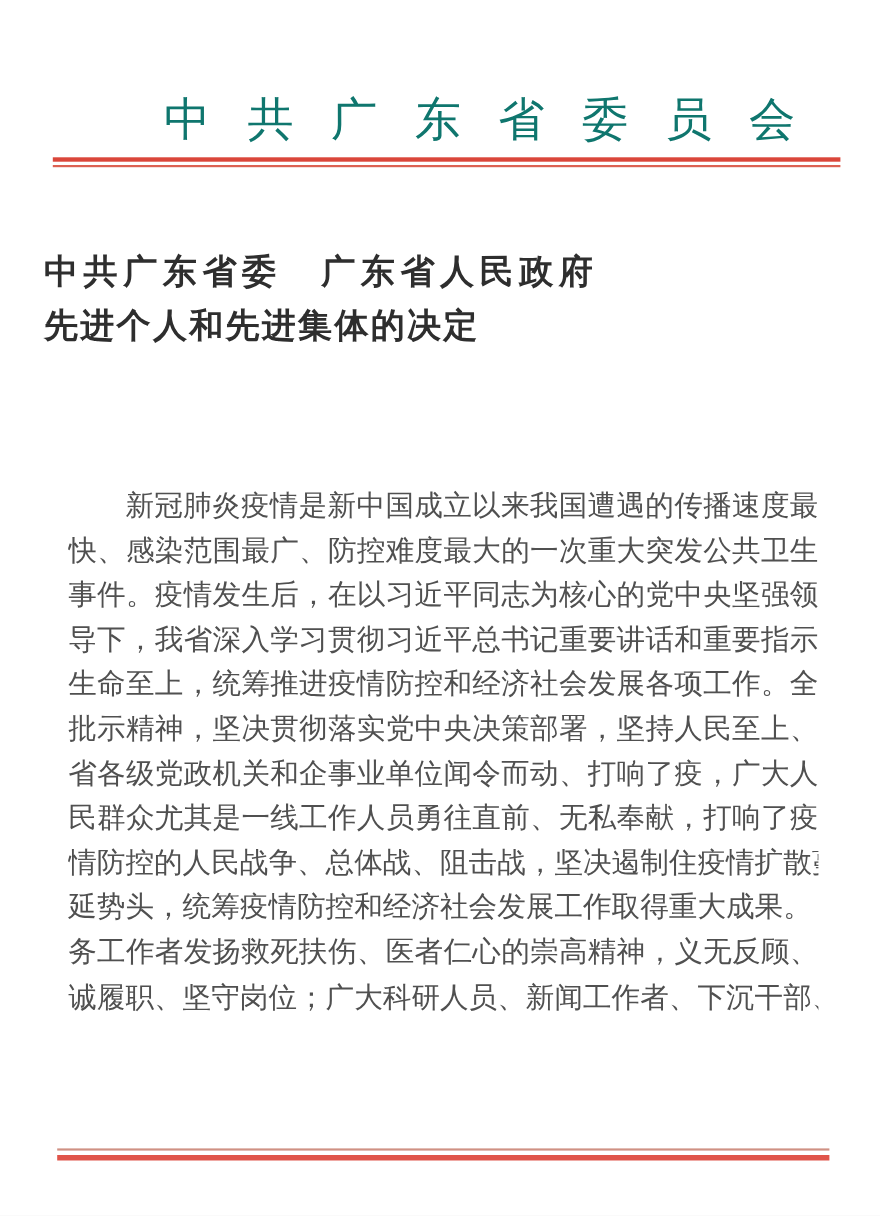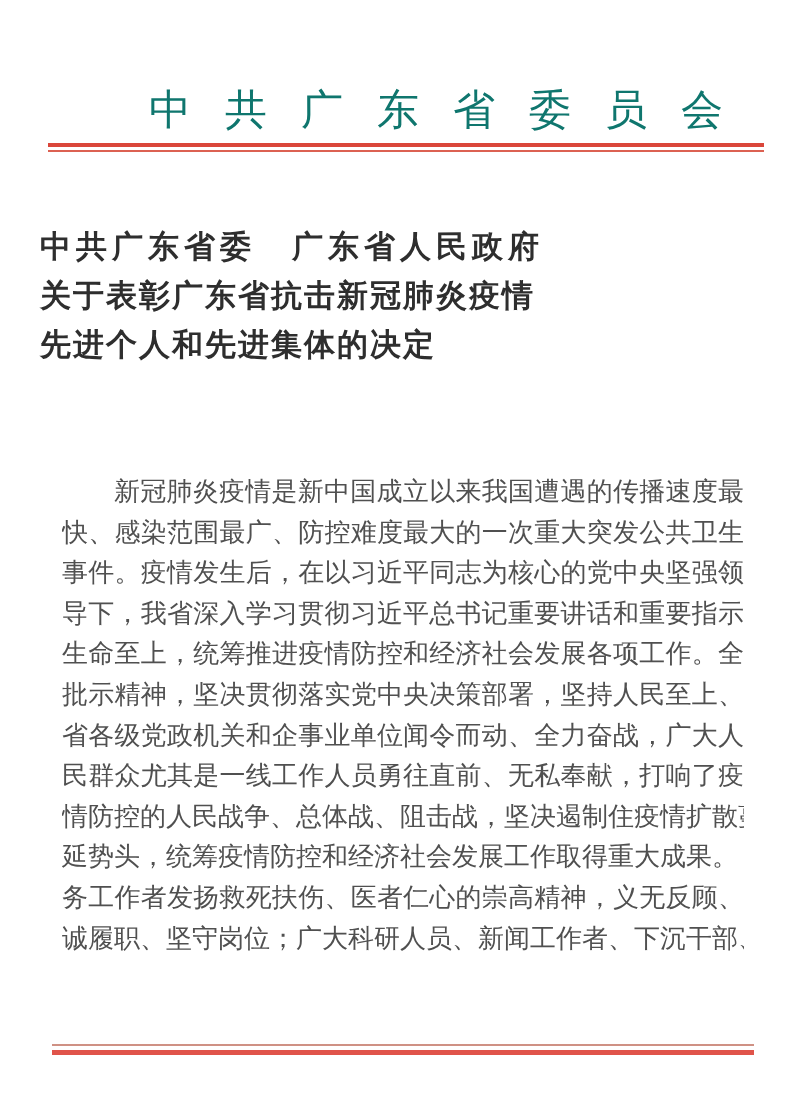--- a/index.html
+++ b/index.html
@@ -44,52 +44,51 @@
   .doc-body{
     position:absolute;top:440px;left:62px;width:682px;
     font-size:26px;line-height:40.6px;color:#505050;
   }
   .bline{
     text-align:justify;
     text-align-last:justify;
     text-justify:inter-character;
     height:40.6px;overflow:hidden;white-space:nowrap;
   }
-  .bline.first{text-indent:52px;margin-top:32px;}
+  .bline.first{text-indent:52px;}
   .bline.end{text-align-last:left;}
 </style>
 </head>
 <body>
 
 <div class="page">
 
   <div class="masthead">中共广东省委员会</div>
 
   <div class="header-rules">
     <div class="rule-thick"></div>
     <div class="rule-thin"></div>
   </div>
 
   <div class="title-block">
     <div class="title-line wide">中共广东省委　广东省人民政府</div>
-    <div class="title-line">关于表彰广东省抗击新冠肺炎疫情</div>
     <div class="title-line">先进个人和先进集体的决定</div>
   </div>
 
 
   <div class="doc-body">
 
     <div class="para">
       <div class="bline first">新冠肺炎疫情是新中国成立以来我国遭遇的传播速度最</div>
       <div class="bline">快、感染范围最广、防控难度最大的一次重大突发公共卫生</div>
       <div class="bline">事件。疫情发生后，在以习近平同志为核心的党中央坚强领</div>
       <div class="bline">导下，我省深入学习贯彻习近平总书记重要讲话和重要指示</div>
       <div class="bline">生命至上，统筹推进疫情防控和经济社会发展各项工作。全</div>
       <div class="bline">批示精神，坚决贯彻落实党中央决策部署，坚持人民至上、</div>
-      <div class="bline">省各级党政机关和企事业单位闻令而动、全力奋战，广大人</div>
+      <div class="bline">省各级党政机关和企事业单位闻令而动、打响了疫，广大人</div>
       <div class="bline">民群众尤其是一线工作人员勇往直前、无私奉献，打响了疫</div>
       <div class="bline">情防控的人民战争、总体战、阻击战，坚决遏制住疫情扩散蔓</div>
       <div class="bline end">延势头，统筹疫情防控和经济社会发展工作取得重大成果。</div>
     </div>
 
     <div class="para">
       <div class="bline">务工作者发扬救死扶伤、医者仁心的崇高精神，义无反顾、</div>
       <div class="bline">诚履职、坚守岗位；广大科研人员、新闻工作者、下沉干部、</div>
     </div>
 

